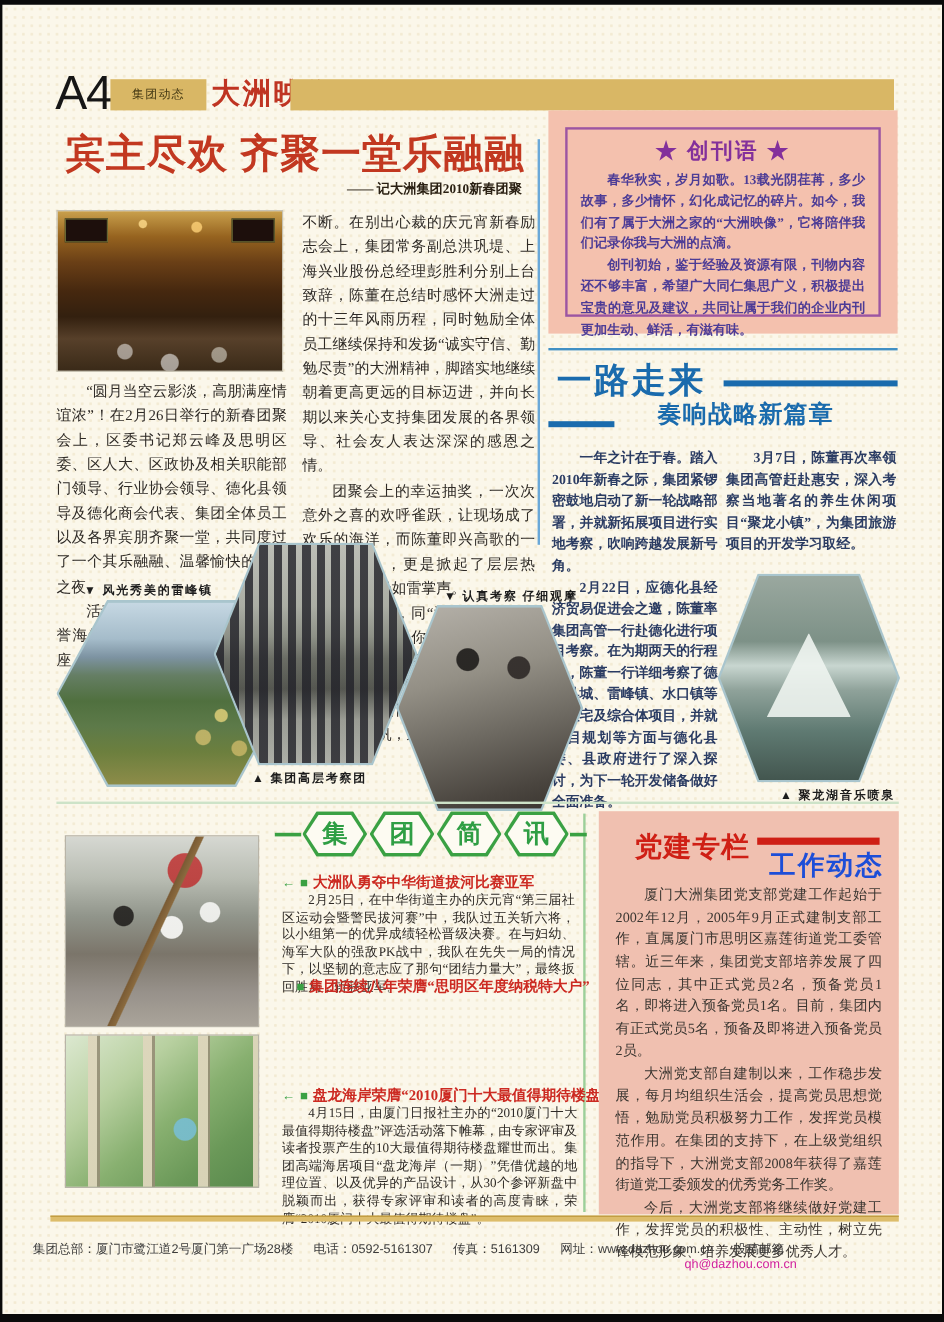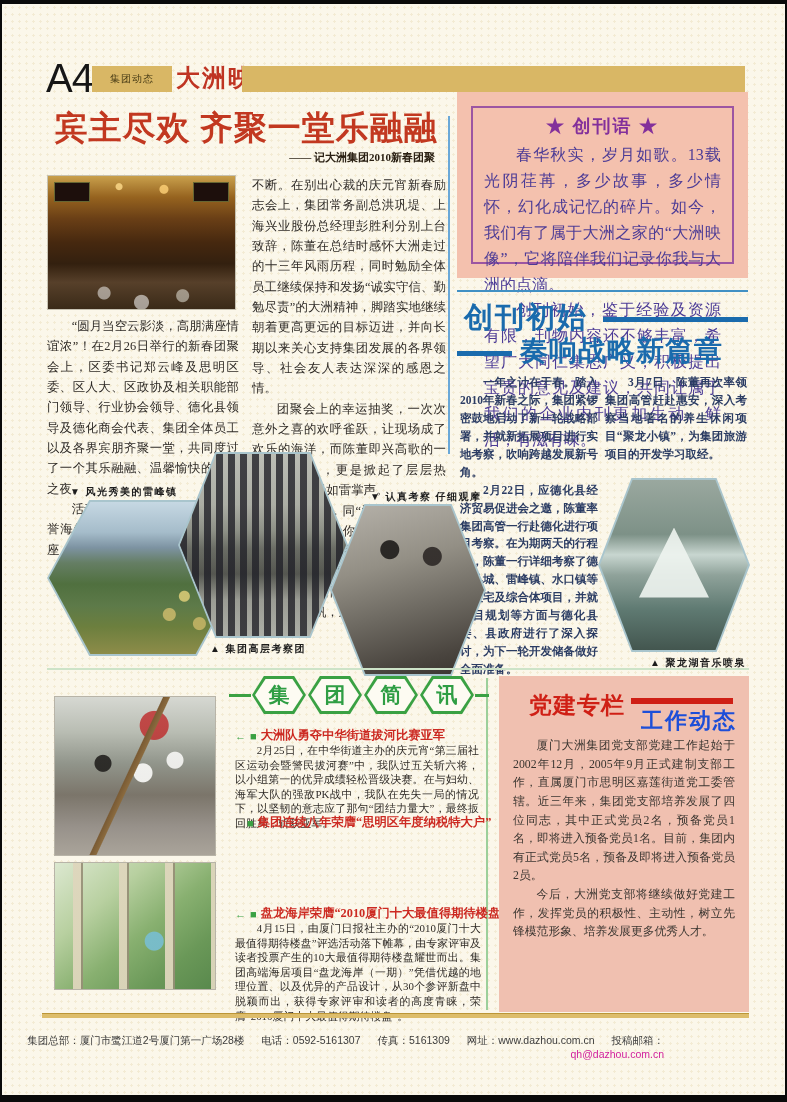--- a/index.html
+++ b/index.html
@@ -42,27 +42,27 @@
       radial-gradient(circle at 72% 90%, rgba(245,245,235,.5) 0 6px, transparent 7px),
       linear-gradient(#c9a04c 0%, #96631f 16%, #6a3f16 32%, #46280f 50%, #33200f 66%, #57402a 80%, #3a2a18 100%);
   }
   .photo-banquet .screen{position:absolute;width:34px;height:18px;background:#1d0f0c;border:1px solid #663;}
   
   .vline-blue{left:446px;top:112px;width:2px;height:338px;background:#6aa8d8;}
   
   .foreword{left:455px;top:88px;width:291px;height:186px;background:#f4c1ae;padding:14px;box-sizing:border-box;}
   .foreword .inner{border:2px solid #9c55a2;height:100%;box-sizing:border-box;padding:6px 11px 0 11px;}
   .foreword h3{margin:0 0 4px 0;text-align:center;font-size:18px;color:#83309b;letter-spacing:2px;}
-  .foreword p{margin:0;font-size:16px;line-height:1.62;text-align:justify;text-indent:2em;color:#4d3c96;font-weight:normal;}
+  .foreword p{margin:0;font-size:11px;line-height:1.62;text-align:justify;text-indent:2em;color:#4d3c96;font-weight:bold;}
   
   .hr-blue{left:455px;top:286px;width:291px;height:2px;background:#4190c4;}
   .strat-t1{left:462px;top:294px;font-size:29px;font-weight:bold;color:#1a6bad;letter-spacing:2px;}
   .strat-dash1{left:601px;top:313px;width:145px;height:5px;background:#1a6bad;}
   .strat-dash2{left:455px;top:347px;width:55px;height:5px;background:#1a6bad;}
-  .strat-t2{left:518px;top:328px;font-size:28px;font-weight:bold;color:#1a6bad;letter-spacing:1px;}
+  .strat-t2{left:546px;top:328px;font-size:20px;font-weight:bold;color:#1a6bad;letter-spacing:1px;}
   .strat-txt{font-size:11.5px;line-height:1.56;text-align:justify;color:#2b3c63;font-weight:bold;}
   .strat-txt p{margin:0;text-indent:2em;}
   .stratA{left:458px;top:370px;width:138px;}
   .stratB{left:603px;top:370px;width:142px;}
   
   .hex{clip-path:polygon(22% 0,78% 0,100% 50%,78% 100%,22% 100%,0 50%);background:#a9c5cd;}
   .hex .ph{position:absolute;inset:2px;clip-path:polygon(22% 0,78% 0,100% 50%,78% 100%,22% 100%,0 50%);}
   .cap{font-size:10px;font-weight:bold;color:#1c1c1c;letter-spacing:1.5px;white-space:nowrap;}
   .hex1{left:45px;top:496px;width:192px;height:156px;}
   .hex1 .ph{background:
@@ -168,21 +168,21 @@
 
   <div class="abs foreword">
     <div class="inner">
       <h3>★ 创刊语 ★</h3>
       <p>春华秋实，岁月如歌。13载光阴荏苒，多少故事，多少情怀，幻化成记忆的碎片。如今，我们有了属于大洲之家的“大洲映像”，它将陪伴我们记录你我与大洲的点滴。</p>
       <p>创刊初始，鉴于经验及资源有限，刊物内容还不够丰富，希望广大同仁集思广义，积极提出宝贵的意见及建议，共同让属于我们的企业内刊更加生动、鲜活，有滋有味。</p>
     </div>
   </div>
 
   <div class="abs hr-blue"></div>
-  <div class="abs strat-t1">创刊初始</div>
+  <div class="abs strat-t1">一路走来</div>
   <div class="abs strat-dash1"></div>
   <div class="abs strat-dash2"></div>
   <div class="abs strat-t2">奏响战略新篇章</div>
   <div class="abs strat-txt stratA">
     <p>一年之计在于春。踏入2010年新春之际，集团紧锣密鼓地启动了新一轮战略部署，并就新拓展项目进行实地考察，吹响跨越发展新号角。</p>
     <p>2月22日，应德化县经济贸易促进会之邀，陈董率集团高管一行赴德化进行项目考察。在为期两天的行程中，陈董一行详细考察了德化县城、雷峰镇、水口镇等地住宅及综合体项目，并就项目规划等方面与德化县委、县政府进行了深入探讨，为下一轮开发储备做好全面准备。</p>
   </div>
   <div class="abs strat-txt stratB">
     <p>3月7日，陈董再次率领集团高管赶赴惠安，深入考察当地著名的养生休闲项目“聚龙小镇”，为集团旅游项目的开发学习取经。</p>
   </div>
@@ -251,20 +251,21 @@
   <div class="abs brief-body bb3">
     <p>4月15日，由厦门日报社主办的“2010厦门十大最值得期待楼盘”评选活动落下帷幕，由专家评审及读者投票产生的10大最值得期待楼盘耀世而出。集团高端海居项目“盘龙海岸（一期）”凭借优越的地理位置、以及优异的产品设计，从30个参评新盘中脱颖而出，获得专家评审和读者的高度青睐，荣膺“2010厦门十大最值得期待楼盘”。</p>
   </div>
 
   <div class="abs party">
     <div class="party-title">党建专栏</div>
     <div class="party-bar"></div>
     <div class="party-sub">工作动态</div>
     <div class="party-body">
       <p>厦门大洲集团党支部党建工作起始于2002年12月，2005年9月正式建制支部工作，直属厦门市思明区嘉莲街道党工委管辖。近三年来，集团党支部培养发展了四位同志，其中正式党员2名，预备党员1名，即将进入预备党员1名。目前，集团内有正式党员5名，预备及即将进入预备党员2员。</p>
+      <p>大洲党支部自建制以来，工作稳步发展，每月均组织生活会，提高党员思想觉悟，勉励党员积极努力工作，发挥党员模范作用。在集团的支持下，在上级党组织的指导下，大洲党支部2008年获得了嘉莲街道党工委颁发的优秀党务工作奖。</p>
       <p>今后，大洲党支部将继续做好党建工作，发挥党员的积极性、主动性，树立先锋模范形象、培养发展更多优秀人才。</p>
     </div>
   </div>
 
   <div class="abs hr-gold"></div>
   <div class="abs footer">
     <span>集团总部：厦门市鹭江道2号厦门第一广场28楼</span>
     <span>电话：0592-5161307</span>
     <span>传真：5161309</span>
     <span>网址：www.dazhou.com.cn</span>

